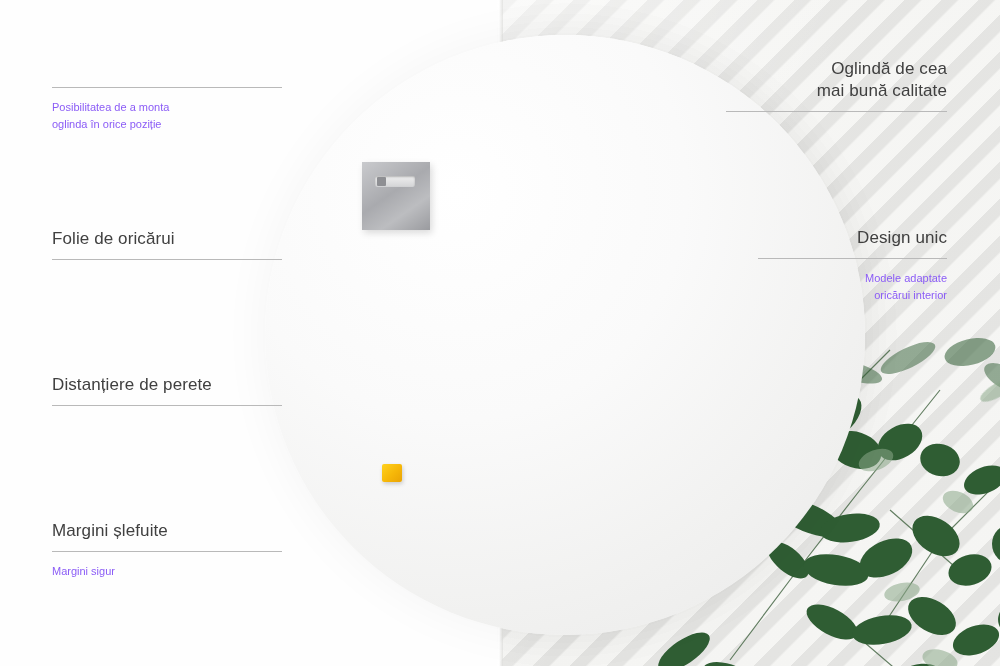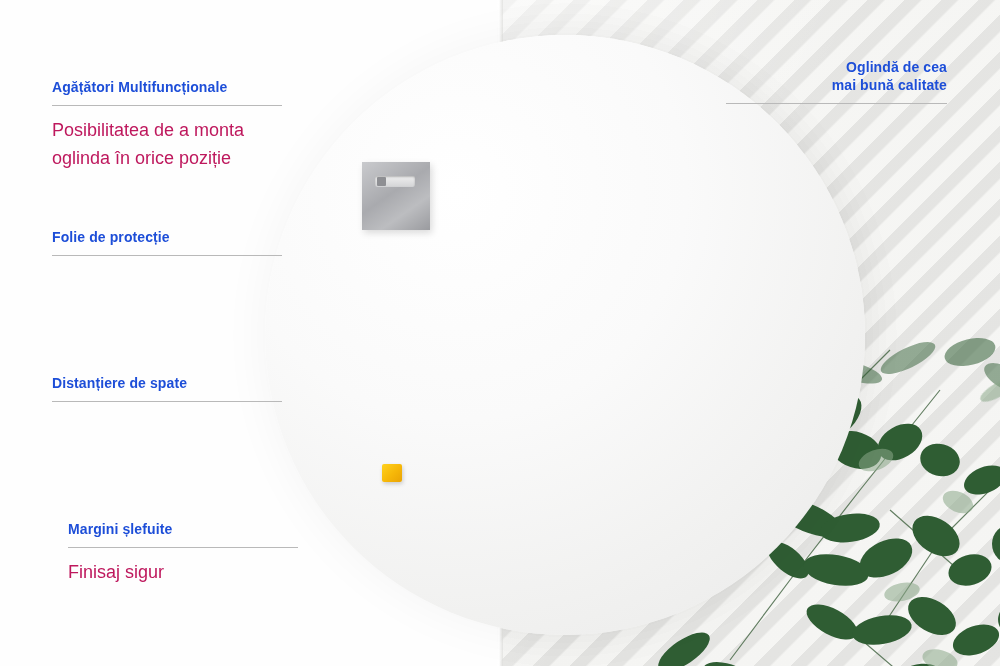--- a/index.html
+++ b/index.html
@@ -123,28 +123,28 @@
   
   .plants{ position:absolute; left:640px; top:330px; width:400px; height:380px; }
   .plants svg{ display:block; }
 
   
   .label{
     position:absolute;
     font-family:"Liberation Sans", sans-serif;
   }
   .label .title{
-    font-size:14px; font-weight:bold; color:#1d4ed8; letter-spacing:0.1px;
+    font-size:17px; font-weight:normal; color:#404040; letter-spacing:0.1px;
     line-height:1.3; white-space:nowrap;
   }
   .label .rule{
     height:1px; background:#b9b9b9; margin:9px 0 11px 0;
   }
   .label .desc{
-    font-size:18px; color:#be185d; line-height:1.52; font-weight:normal;
+    font-size:11px; color:#8b5cf6; line-height:1.52; font-weight:normal;
   }
   .label.right .title,
   .label.right .desc{ text-align:right; }
   .label.right .title{ white-space:normal; }
 
   
   .leader{ position:absolute; pointer-events:none; }
   .leader svg{ display:block; overflow:visible; }
 </style>
 </head>
@@ -310,40 +310,44 @@
                 background:linear-gradient(to bottom,#efefef,#d3d4d6);
                 border-radius:2px;box-shadow:inset 0 1px 2px rgba(0,0,0,0.25);"></div>
     <div style="position:absolute;left:15px;top:15px;width:9px;height:9px;background:#8e8f93;border-radius:1px;"></div>
   </div>
 
   <div style="position:absolute;left:382px;top:464px;width:20px;height:18px;
               background:linear-gradient(135deg,#ffd21f 0%,#f6b708 55%,#e9a304 100%);
               border-radius:2px;box-shadow:1px 2px 4px rgba(0,0,0,0.18);"></div>
 
   <div class="label" style="left:52px;top:78px;width:230px;">
-    <div class="title">Agățători Multifuncționale</div>
     <div class="rule"></div>
     <div class="desc">Posibilitatea de a monta<br>oglinda în orice poziție</div>
   </div>
 
   <div class="label" style="left:52px;top:228px;width:230px;">
-    <div class="title">Folie de protecție</div>
+    <div class="title">Folie de oricărui</div>
     <div class="rule"></div>
   </div>
 
   <div class="label" style="left:52px;top:374px;width:230px;">
-    <div class="title">Distanțiere de spate</div>
-    <div class="rule"></div>
-  </div>
-
-  <div class="label" style="left:52px;top:520px;width:230px;margin-left:16px;">
+    <div class="title">Distanțiere de perete</div>
+    <div class="rule"></div>
+  </div>
+
+  <div class="label" style="left:52px;top:520px;width:230px;">
     <div class="title">Margini șlefuite</div>
     <div class="rule"></div>
-    <div class="desc">Finisaj sigur</div>
+    <div class="desc">Margini sigur</div>
   </div>
 
   <div class="label right" style="left:726px;top:58px;width:221px;">
     <div class="title">Oglindă de cea<br>mai bună calitate</div>
     <div class="rule"></div>
   </div>
 
+  <div class="label right" style="left:758px;top:227px;width:189px;">
+    <div class="title">Design unic</div>
+    <div class="rule"></div>
+    <div class="desc">Modele adaptate<br>oricărui interior</div>
+  </div>
 
 </div>
 
 </body></html>

